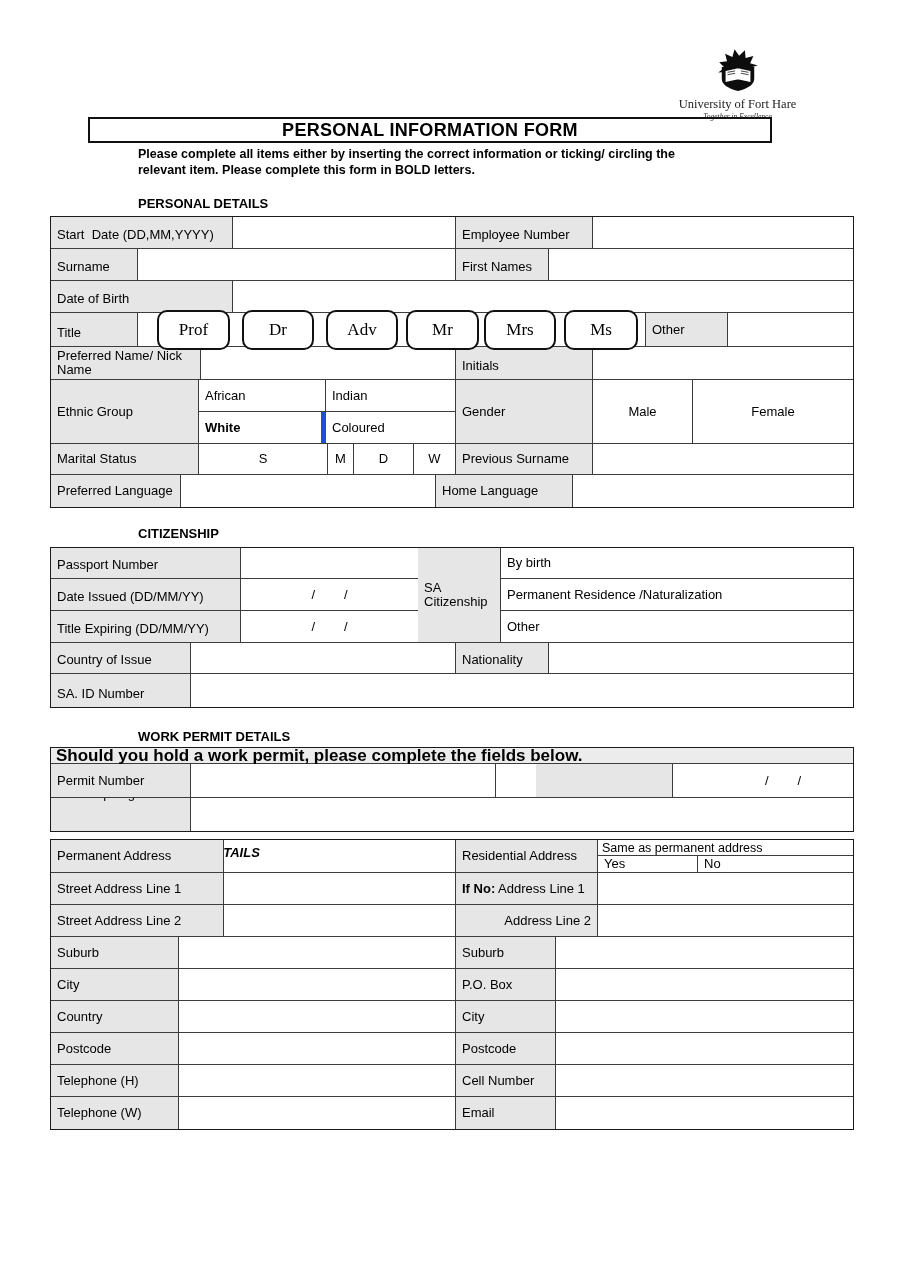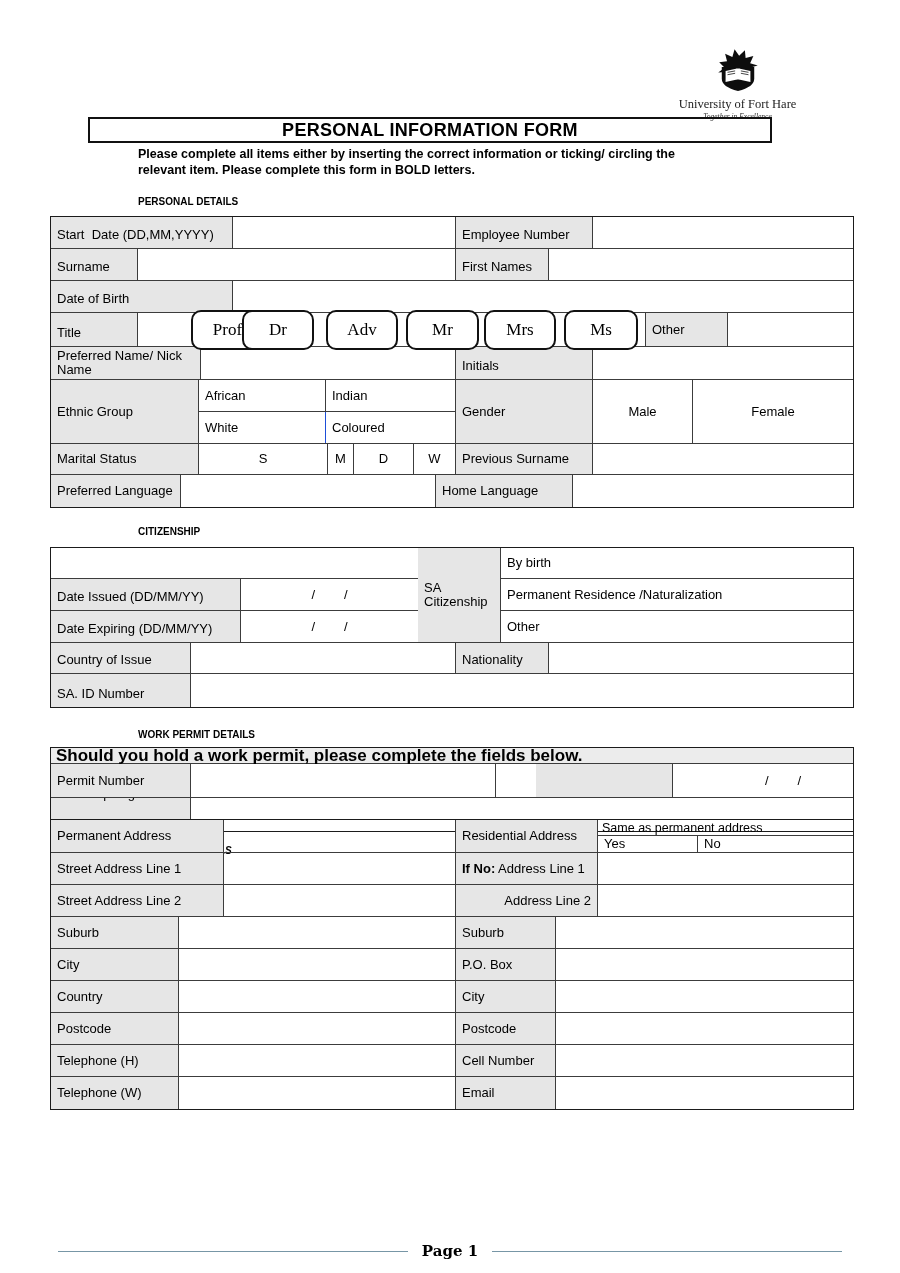--- a/index.html
+++ b/index.html
@@ -10,21 +10,21 @@
   .logo{position:absolute;left:655px;top:46px;width:165px;text-align:center;}
   .uni-name{font-family:"Liberation Serif",serif;font-size:12.5px;color:#1c1c1c;margin-top:1px;}
   .uni-tag{font-family:"Liberation Serif",serif;font-style:italic;font-size:7.5px;color:#2a2a2a;}
 
   
   .title-box{position:absolute;left:88px;top:117px;width:684px;height:26px;
              border:2px solid #111;box-sizing:border-box;display:flex;align-items:center;
              justify-content:center;font-weight:bold;font-size:18px;letter-spacing:.3px;}
   .instructions{position:absolute;left:138px;top:147px;width:620px;font-weight:bold;
                 font-size:12.5px;line-height:15.5px;}
-  .section-heading{position:absolute;left:138px;font-weight:bold;font-size:10px;}
+  .section-heading{position:absolute;left:138px;font-weight:bold;font-size:13px;}
 
   
   .tbl{position:absolute;left:50px;width:804px;border:1.5px solid #1b1b1b;box-sizing:border-box;}
   .tr{display:flex;border-bottom:1px solid #3c3c3c;box-sizing:border-box;}
   .tr:last-child{border-bottom:none;}
   .td{border-right:1px solid #3c3c3c;box-sizing:border-box;display:flex;
       align-items:flex-end;padding:0 6px 6px 6px;font-size:13px;line-height:14px;
       white-space:pre-wrap;overflow:hidden;}
   .td:last-child{border-right:none;}
   .td.grow{flex:1;}
@@ -117,21 +117,21 @@
     </div>
 
     <div class="tr" style="height:32px;">
       <div class="td gray" style="width:182px;">Date of Birth</div>
       <div class="td grow"></div>
     </div>
 
     <div class="tr" style="height:34px;">
       <div class="td gray" style="width:87px;">Title</div>
       <div class="title-opt-area" style="width:508px;">
-        <div class="opt-btn" style="left:19px;width:73px;margin-left:34px;">Prof</div>
+        <div class="opt-btn" style="left:19px;width:73px;">Prof</div>
         <div class="opt-btn" style="left:104px;width:72px;">Dr</div>
         <div class="opt-btn" style="left:188px;width:72px;">Adv</div>
         <div class="opt-btn" style="left:268px;width:73px;">Mr</div>
         <div class="opt-btn" style="left:346px;width:72px;">Mrs</div>
         <div class="opt-btn" style="left:426px;width:74px;">Ms</div>
       </div>
       <div class="td gray vcenter" style="width:82px;">Other</div>
       <div class="td grow"></div>
     </div>
 
@@ -143,21 +143,21 @@
     </div>
 
     <div class="tr" style="height:64px;">
       <div class="td gray vcenter" style="width:148px;">Ethnic Group</div>
       <div style="width:257px;display:flex;flex-direction:column;border-right:1px solid #3c3c3c;box-sizing:border-box;">
         <div style="display:flex;height:32px;border-bottom:1px solid #3c3c3c;box-sizing:border-box;">
           <div class="td vcenter" style="width:127px;border-right:1px solid #3c3c3c;">African</div>
           <div class="td vcenter grow" style="border-right:none;">Indian</div>
         </div>
         <div style="display:flex;flex:1;">
-          <div class="td vcenter" style="width:127px;border-right:1px solid #1d4ed8;">White</div>
+          <div class="td vcenter" style="width:127px;border-right:5px solid #1d4ed8;font-weight:bold;">White</div>
           <div class="td vcenter grow" style="border-right:none;">Coloured</div>
         </div>
       </div>
       <div class="td gray vcenter" style="width:137px;">Gender</div>
       <div class="td center" style="width:100px;">Male</div>
       <div class="td center grow">Female</div>
     </div>
 
     <div class="tr" style="height:31px;">
       <div class="td gray vcenter" style="width:148px;">Marital Status</div>
@@ -176,28 +176,29 @@
       <div class="td grow"></div>
     </div>
   </div>
 
   <div class="section-heading" style="top:526px;">CITIZENSHIP</div>
 
   <div class="tbl" style="top:547px;">
     <div class="cit-group">
       <div class="cit-col" style="width:367px;">
         <div class="cit-row" style="height:31px;">
+          <div class="td gray" style="width:190px;">Passport Number</div>
           <div class="td grow" style="border-right:none;"></div>
         </div>
         <div class="cit-row" style="height:32px;">
           <div class="td gray" style="width:190px;">Date Issued (DD/MM/YY)</div>
           <div class="td grow slashes" style="border-right:none;">/        /</div>
         </div>
         <div class="cit-row" style="height:31px;">
-          <div class="td gray" style="width:190px;">Date Expiring (DD/MM/YY)</div>
+          <div class="td gray" style="width:190px;">Title Expiring (DD/MM/YY)</div>
           <div class="td grow slashes" style="border-right:none;">/        /</div>
         </div>
       </div>
       <div class="td gray vcenter" style="width:83px;">SA Citizenship</div>
       <div class="cit-col" style="flex:1;">
         <div class="cit-row" style="height:31px;">
           <div class="td vcenter grow" style="border-right:none;">By birth</div>
         </div>
         <div class="cit-row" style="height:32px;">
           <div class="td vcenter grow" style="border-right:none;">Permanent Residence /Naturalization</div>
@@ -240,21 +241,21 @@
           <span>Date Expiring</span>
           <span>(DD/MM/YYYY)</span>
         </span>
       </div>
       <div class="td grow"></div>
     </div>
   </div>
 
   <div class="section-heading" style="top:845px;font-style:italic;">ADDRESS DETAILS</div>
 
-  <div class="tbl" style="top:819px;">
+  <div class="tbl" style="top:839px;">
 
     <div class="tr" style="height:33px;">
       <div class="td gray vcenter" style="width:173px;">Permanent Address</div>
       <div class="td" style="width:232px;"></div>
       <div class="td gray vcenter" style="width:142px;">Residential Address</div>
       <div class="same-wrap">
         <div class="same-top">Same as permanent address</div>
         <div class="same-bottom">
           <div class="td" style="width:100px;">Yes</div>
           <div class="td grow">No</div>
@@ -314,19 +315,14 @@
     </div>
 
     <div class="tr" style="height:32px;">
       <div class="td gray vcenter" style="width:128px;">Telephone (W)</div>
       <div class="td" style="width:277px;"></div>
       <div class="td gray vcenter" style="width:100px;">Email</div>
       <div class="td grow"></div>
     </div>
   </div>
 
-  <div class="footer">
-    <div class="footer-rule"></div>
-    <div class="footer-text">Page 1</div>
-    <div class="footer-rule"></div>
-  </div>
 
 </div>
 
 </body></html>

